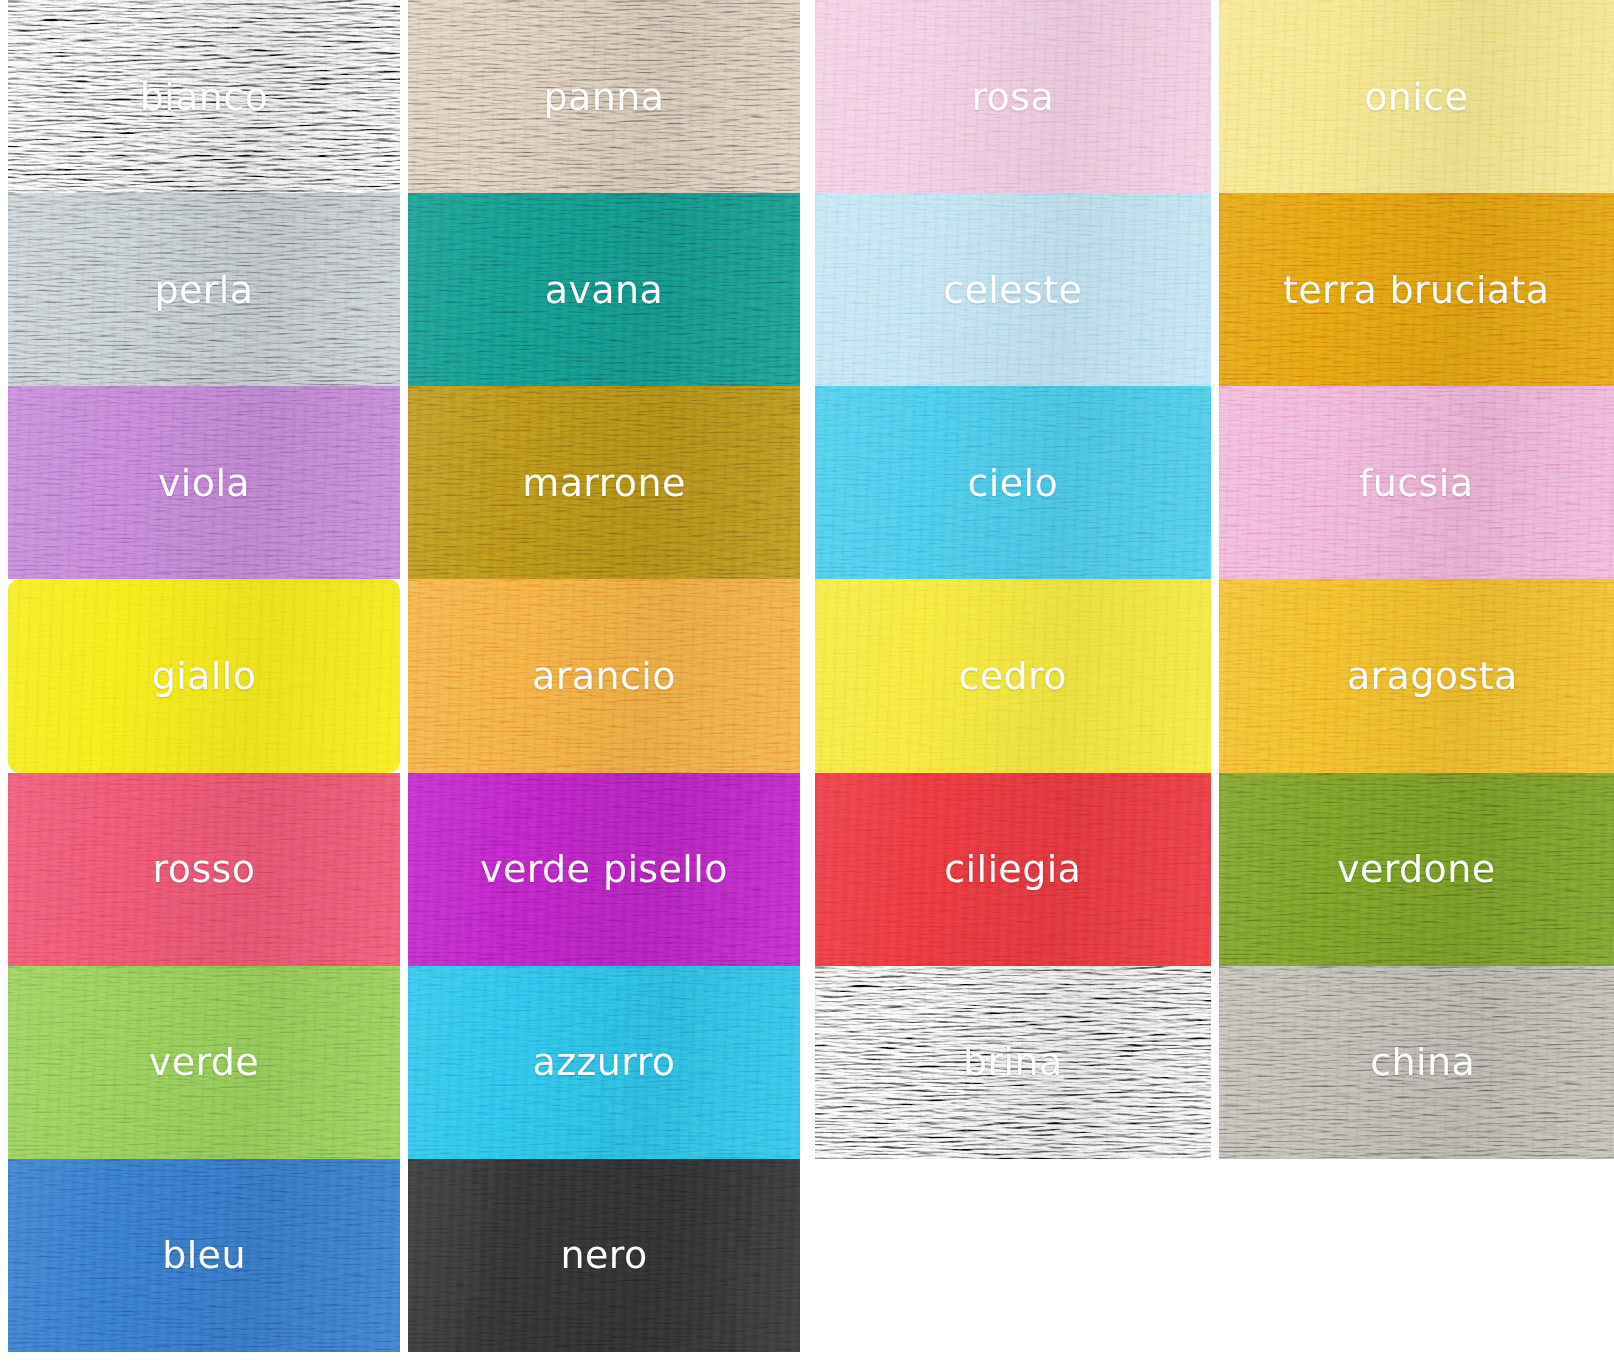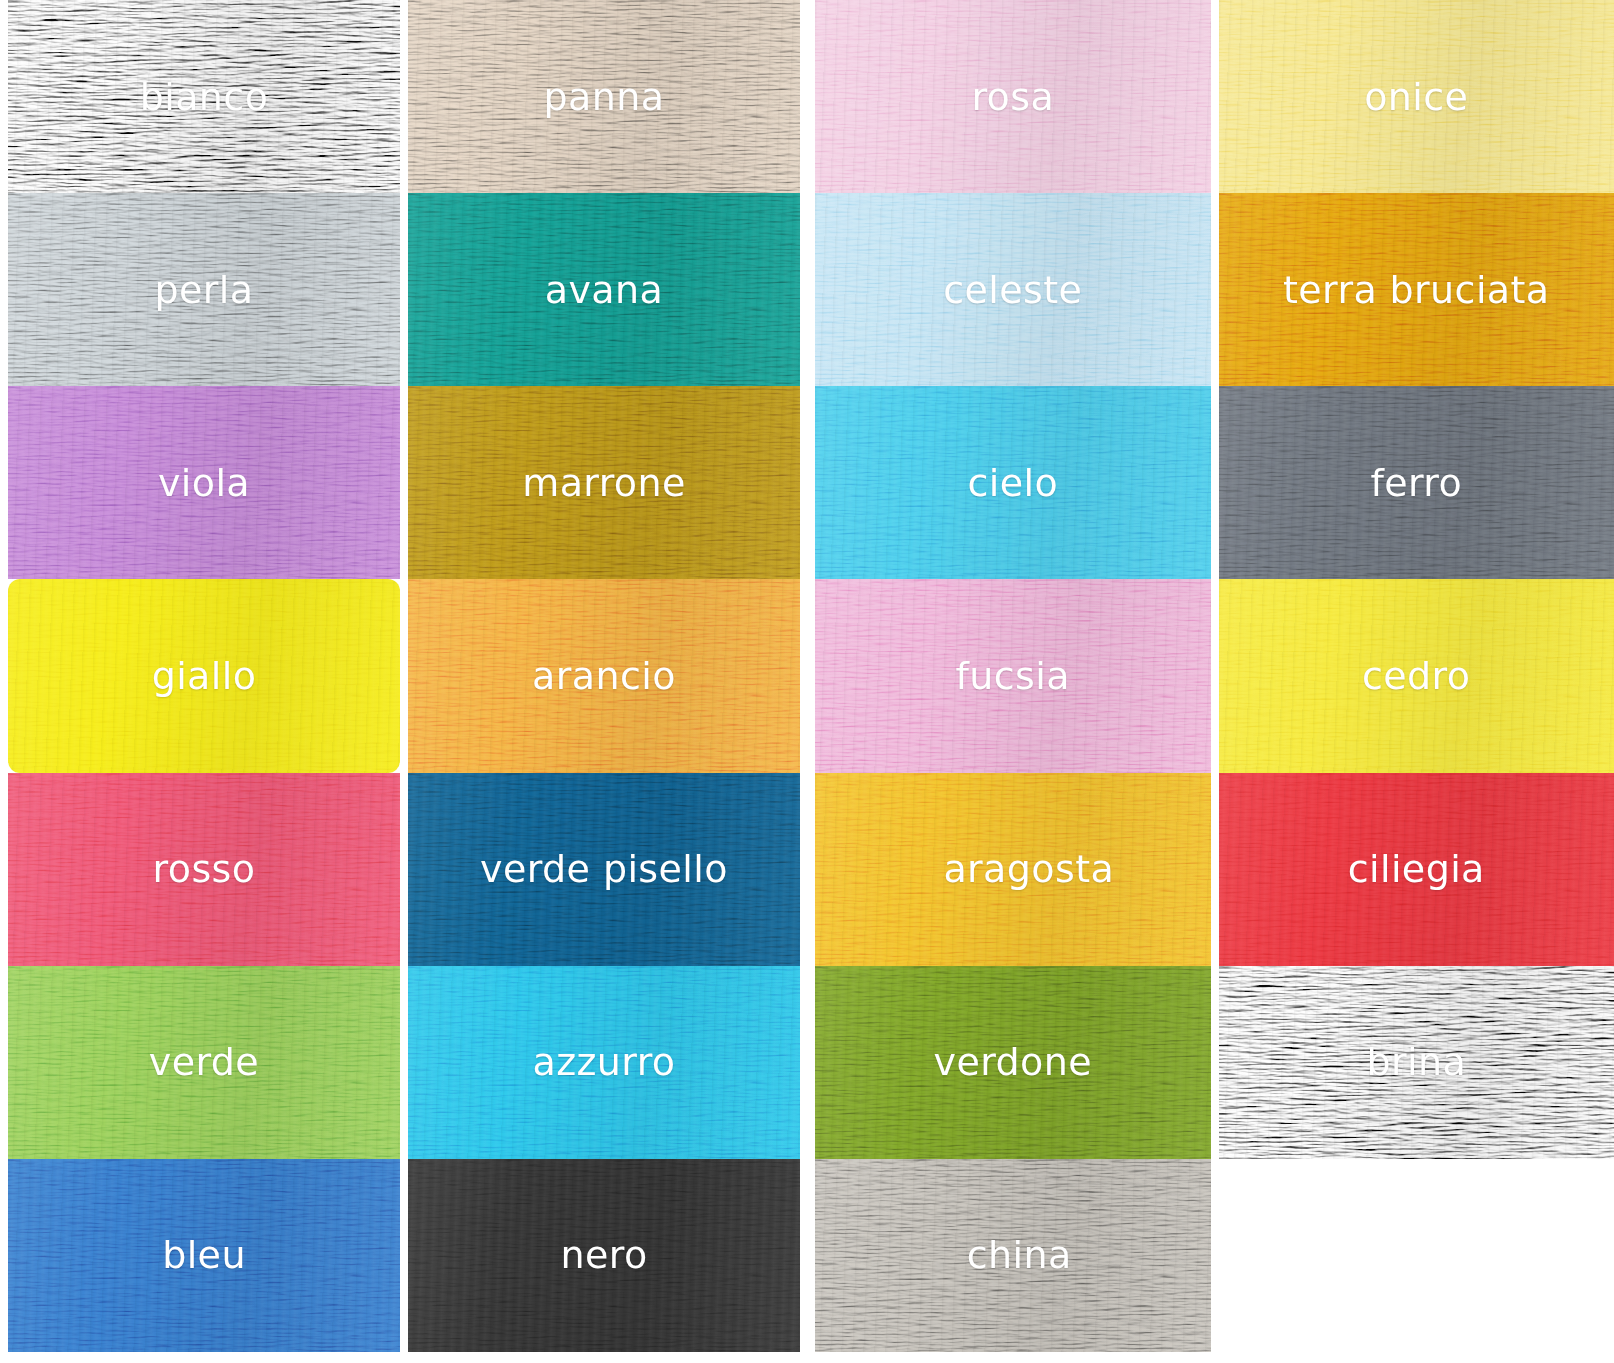--- a/index.html
+++ b/index.html
@@ -174,21 +174,21 @@
         <div class="shade"></div>
         <span class="label">arancio</span>
       </div>
       <div class="swatch" style="background: rgb(232, 67, 90);">
         <svg class="tex" preserveAspectRatio="none" viewBox="0 0 400 200">
           <rect x="0" y="0" width="400" height="200" filter="url(#paperTex)"></rect>
         </svg>
         <div class="shade"></div>
         <span class="label">rosso</span>
       </div>
-      <div class="swatch" style="background: #0c4a6e;">
+      <div class="swatch" style="background: #a21caf;">
         <svg class="tex" preserveAspectRatio="none" viewBox="0 0 400 200">
           <rect x="0" y="0" width="400" height="200" filter="url(#paperTex)"></rect>
         </svg>
         <div class="shade"></div>
         <span class="label">verde pisello</span>
       </div>
       <div class="swatch" style="background: rgb(116, 184, 69);">
         <svg class="tex" preserveAspectRatio="none" viewBox="0 0 400 200">
           <rect x="0" y="0" width="400" height="200" filter="url(#paperTex)"></rect>
         </svg>
@@ -246,27 +246,20 @@
         <div class="shade"></div>
         <span class="label">terra bruciata</span>
       </div>
       <div class="swatch" style="background: rgb(58, 181, 227);">
         <svg class="tex" preserveAspectRatio="none" viewBox="0 0 400 200">
           <rect x="0" y="0" width="400" height="200" filter="url(#paperTex)"></rect>
         </svg>
         <div class="shade"></div>
         <span class="label">cielo</span>
       </div>
-      <div class="swatch" style="background: rgb(83, 88, 95);">
-        <svg class="tex" preserveAspectRatio="none" viewBox="0 0 400 200">
-          <rect x="0" y="0" width="400" height="200" filter="url(#paperTex)"></rect>
-        </svg>
-        <div class="shade"></div>
-        <span class="label">ferro</span>
-      </div>
       <div class="swatch" style="background: rgb(232, 148, 200);">
         <svg class="tex" preserveAspectRatio="none" viewBox="0 0 400 200">
           <rect x="0" y="0" width="400" height="200" filter="url(#paperTex)"></rect>
         </svg>
         <div class="shade"></div>
         <span class="label">fucsia</span>
       </div>
       <div class="swatch" style="background: rgb(242, 224, 48);">
         <svg class="tex" preserveAspectRatio="none" viewBox="0 0 400 200">
           <rect x="0" y="0" width="400" height="200" filter="url(#paperTex)"></rect>

